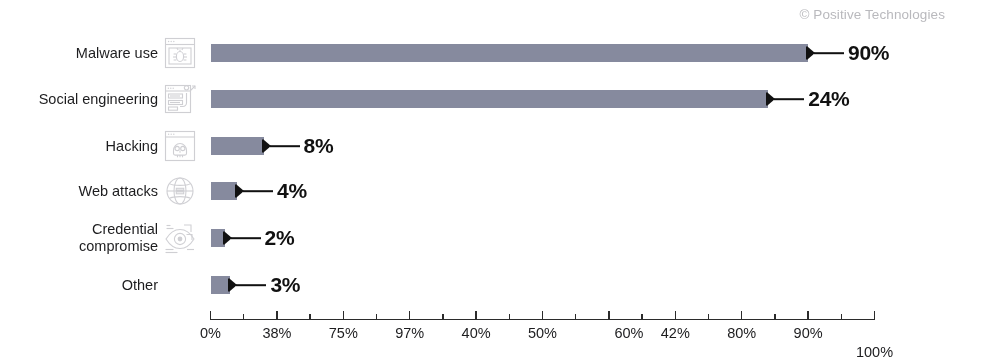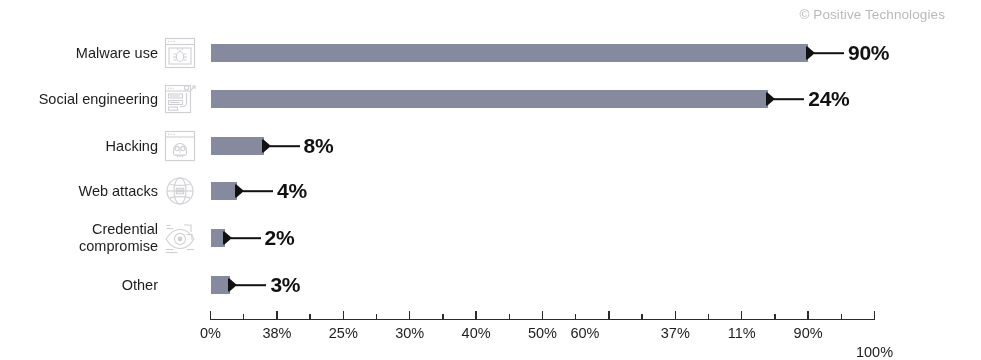--- a/index.html
+++ b/index.html
@@ -267,33 +267,33 @@
         <div class="value-label" style="left: 270.42px;">3%</div>
       </div>
     </div>
   <div id="axis-layer">
       <div class="axis-line" style="left: 210.5px; top: 318.5px; width: 664px;"></div>
       <div class="tick major" style="left: 209.8px; top: 310.5px;"></div>
       <div class="tick-label" style="left: 210.5px; top: 324.5px;">0%</div>
       <div class="tick major" style="left: 276.2px; top: 310.5px;"></div>
       <div class="tick-label" style="left: 276.9px; top: 324.5px;">38%</div>
       <div class="tick major" style="left: 342.6px; top: 310.5px;"></div>
-      <div class="tick-label" style="left: 343.3px; top: 324.5px;">25%</div>
+      <div class="tick-label" style="left: 343.3px; top: 324.5px;">75%</div>
       <div class="tick major" style="left: 409px; top: 310.5px;"></div>
-      <div class="tick-label" style="left: 409.7px; top: 324.5px;">30%</div>
+      <div class="tick-label" style="left: 409.7px; top: 324.5px;">97%</div>
       <div class="tick major" style="left: 475.4px; top: 310.5px;"></div>
       <div class="tick-label" style="left: 476.1px; top: 324.5px;">40%</div>
       <div class="tick major" style="left: 541.8px; top: 310.5px;"></div>
       <div class="tick-label" style="left: 542.5px; top: 324.5px;">50%</div>
       <div class="tick major" style="left: 608.2px; top: 310.5px;"></div>
-      <div class="tick-label" style="left: 585px; top: 324.5px;">60%</div>
+      <div class="tick-label" style="left: 629px; top: 324.5px;">60%</div>
       <div class="tick major" style="left: 674.6px; top: 310.5px;"></div>
-      <div class="tick-label" style="left: 675.3px; top: 324.5px;">37%</div>
+      <div class="tick-label" style="left: 675.3px; top: 324.5px;">42%</div>
       <div class="tick major" style="left: 741px; top: 310.5px;"></div>
-      <div class="tick-label" style="left: 741.7px; top: 324.5px;">11%</div>
+      <div class="tick-label" style="left: 741.7px; top: 324.5px;">80%</div>
       <div class="tick major" style="left: 807.4px; top: 310.5px;"></div>
       <div class="tick-label" style="left: 808.1px; top: 324.5px;">90%</div>
       <div class="tick major" style="left: 873.8px; top: 310.5px;"></div>
       <div class="tick-label" style="left: 874.5px; top: 344px;">100%</div>
       <div class="tick minor" style="left: 243px; top: 314px;"></div>
       <div class="tick minor" style="left: 309.4px; top: 314px;"></div>
       <div class="tick minor" style="left: 375.8px; top: 314px;"></div>
       <div class="tick minor" style="left: 442.2px; top: 314px;"></div>
       <div class="tick minor" style="left: 508.6px; top: 314px;"></div>
       <div class="tick minor" style="left: 575px; top: 314px;"></div>

